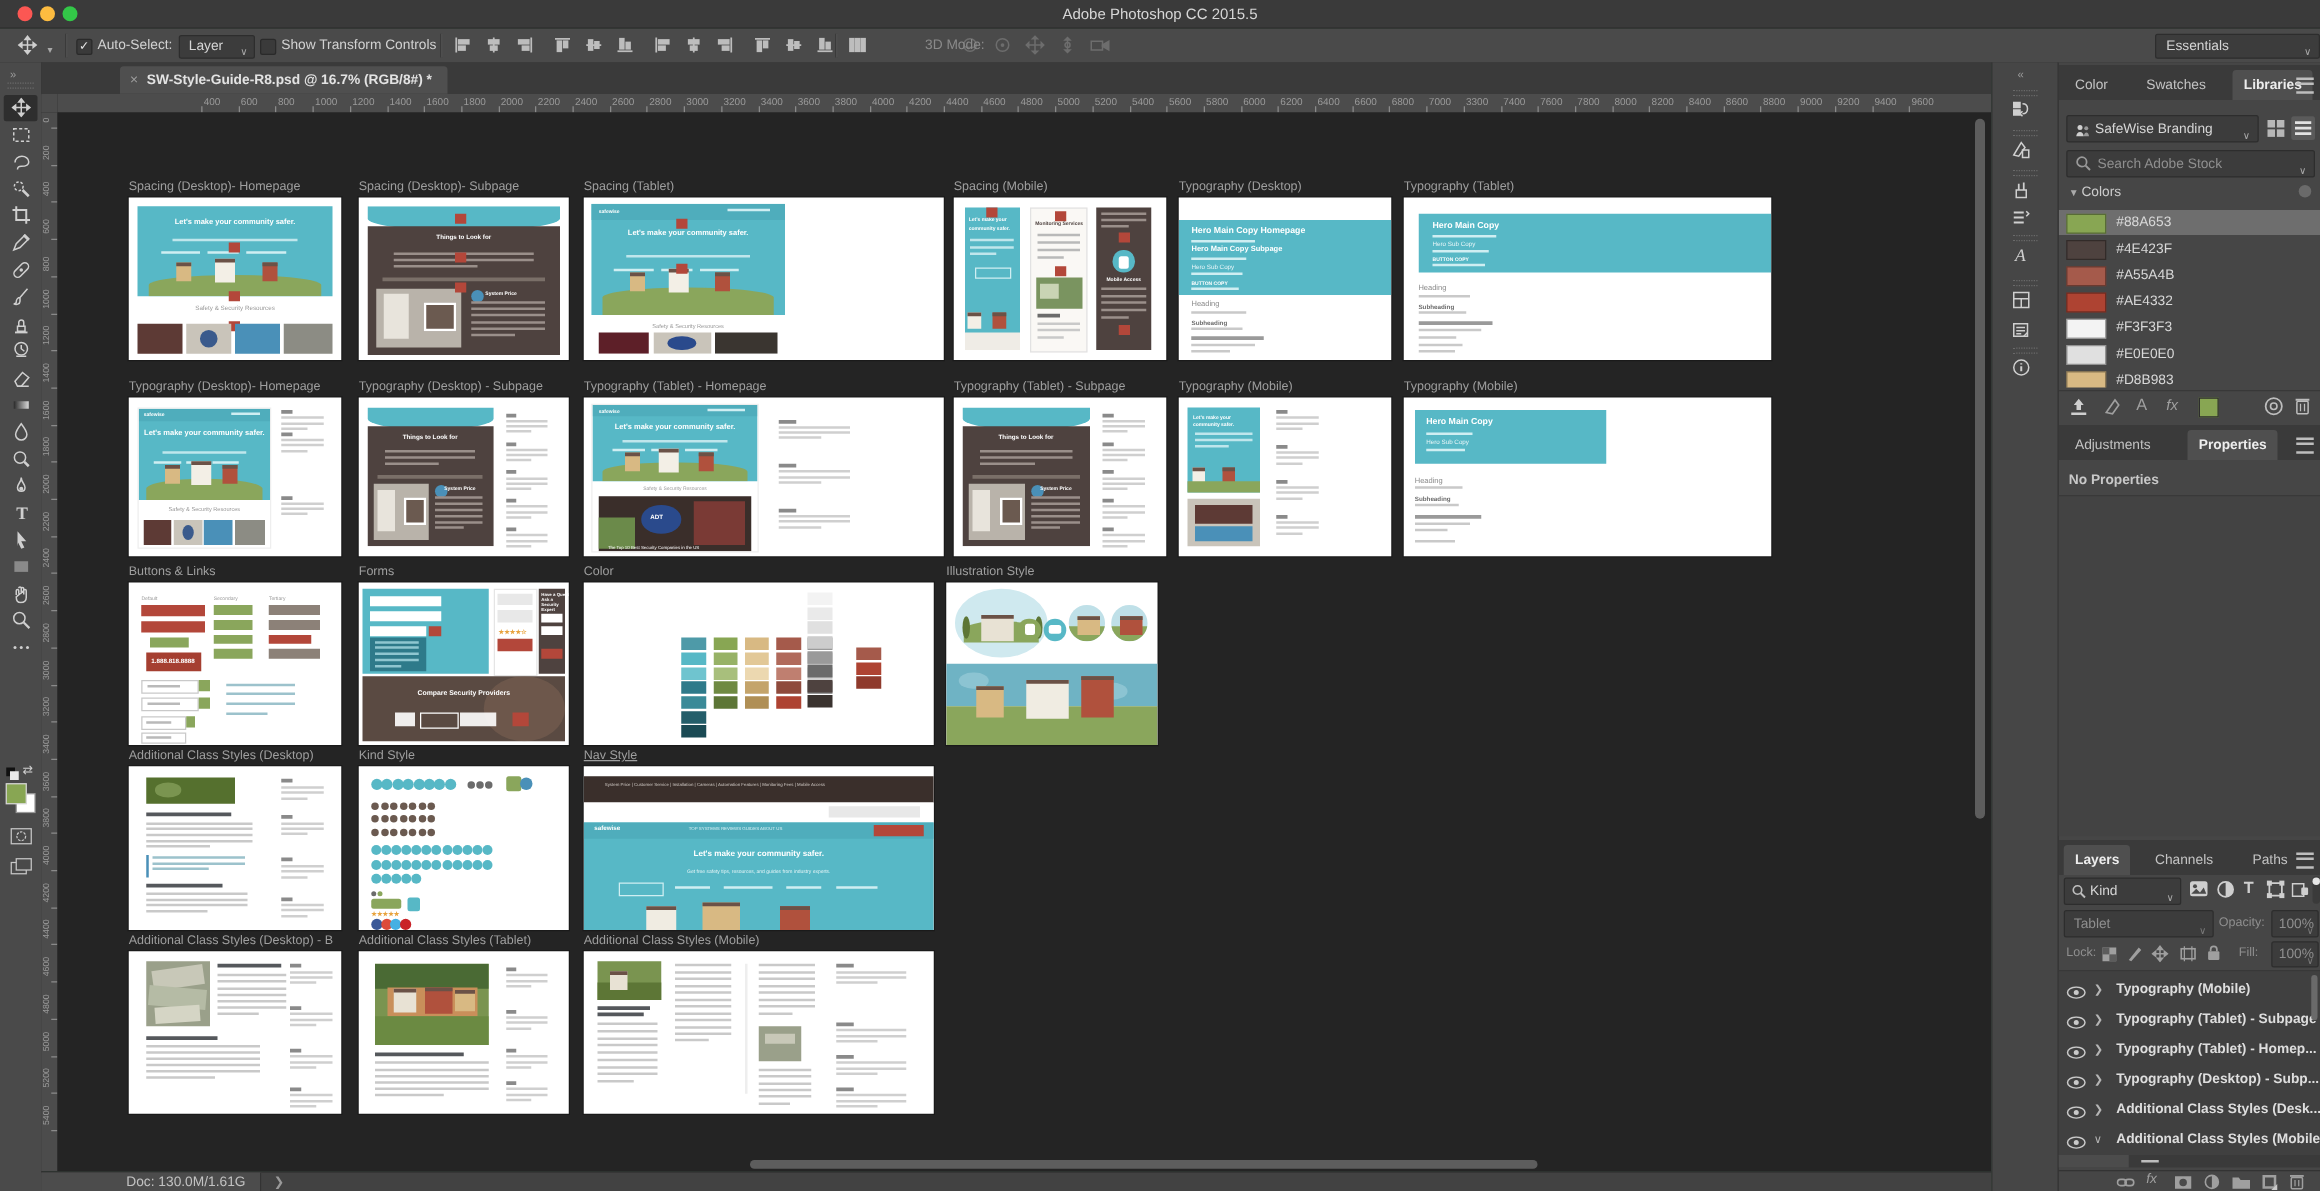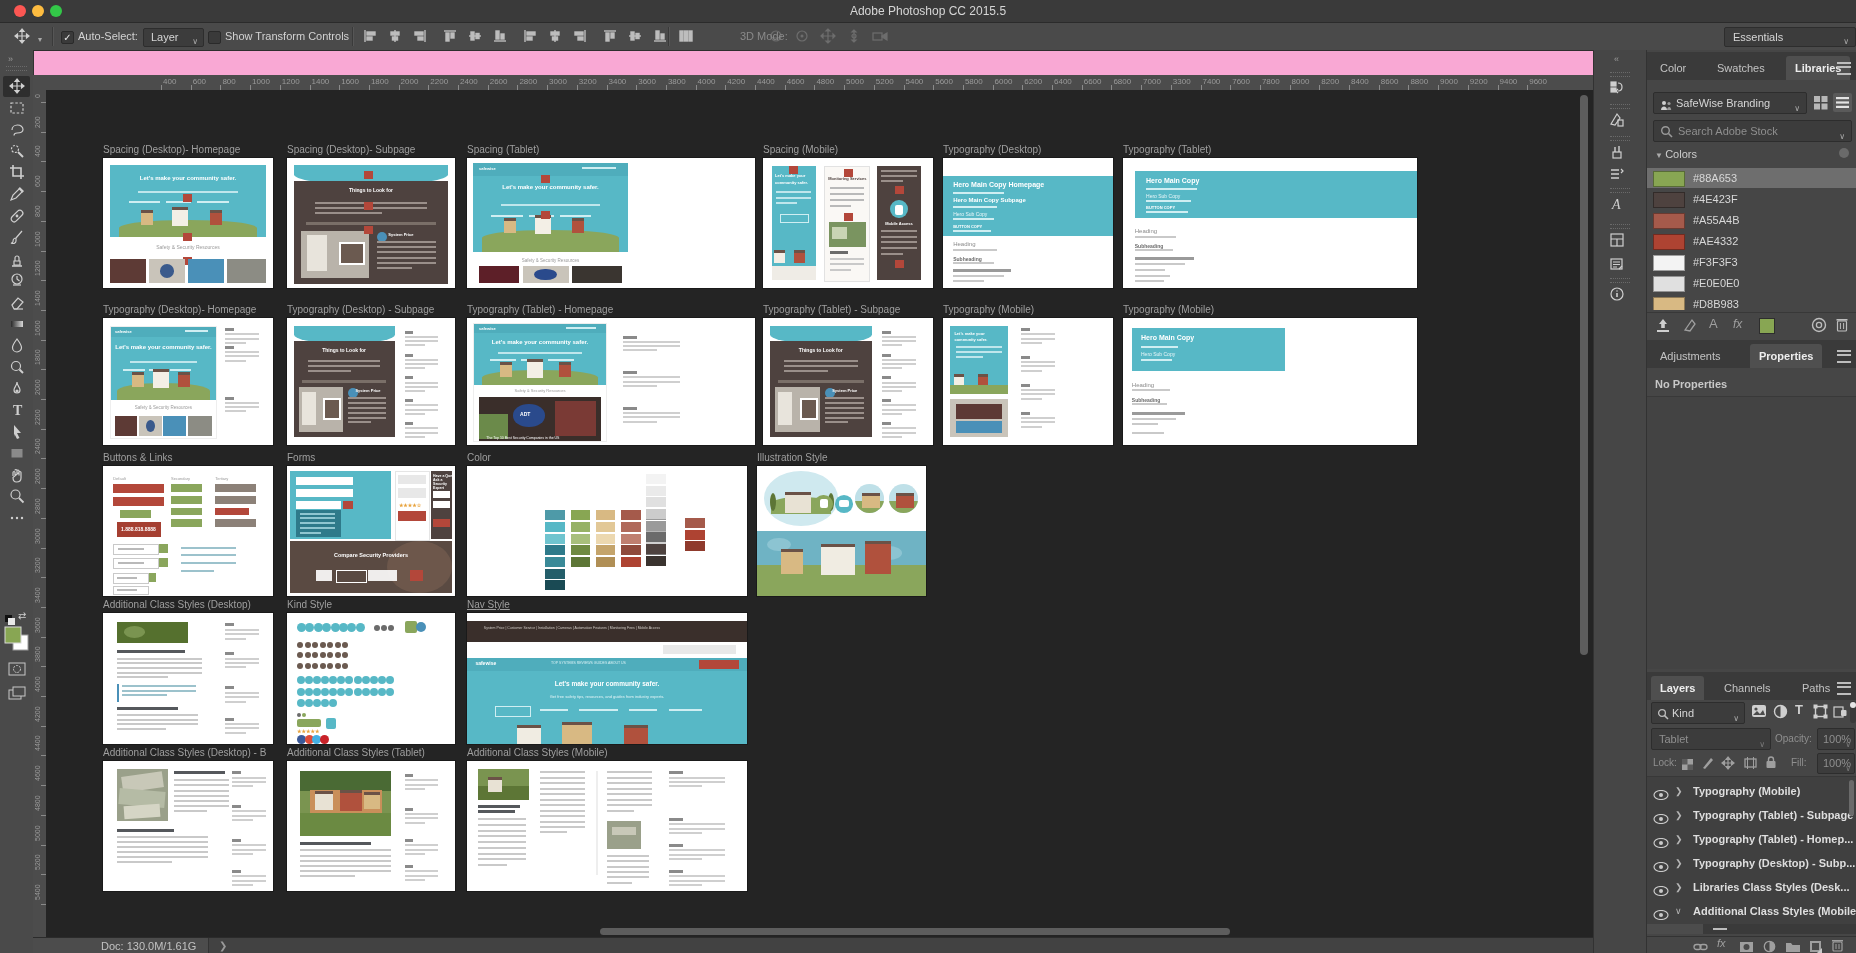--- a/index.html
+++ b/index.html
@@ -1,17 +1,17 @@
 <!DOCTYPE html>
 <html><head>
 <meta charset="utf-8">
 <style>
   html,body{margin:0;padding:0;background:#1e1e1e;}
   #app{position:relative;width:1856px;height:953px;overflow:hidden;
-       font-family:"Liberation Sans",sans-serif;background:#f9a8d4;
+       font-family:"Liberation Sans",sans-serif;background:#15803d;
        -webkit-font-smoothing:antialiased;}
   .abs{position:absolute;}
   
   #titlebar{left:0;top:0;width:1856px;height:22px;background:#3a3a3a;border-bottom:1px solid #2b2b2b;}
   .tlight{width:12px;height:12px;border-radius:50%;top:5px;}
   #wintitle{left:0;top:0;width:100%;text-align:center;line-height:22px;font-size:12px;color:#d6d6d6;}
   #optionsbar{left:0;top:23px;width:1856px;height:27px;background:#4a4a4a;border-bottom:1px solid #2e2e2e;}
   .obtext{font-size:11px;color:#d2d2d2;line-height:27px;}
   .obtext.dim{color:#8a8a8a;}
   .vsep{width:1px;height:19px;top:4px;background:#3a3a3a;border-right:1px solid #565656;}
@@ -394,20 +394,25 @@
         </svg>
     </div>
     <div class="abs" style="left:8px;top:636px;">
       <svg width="18" height="15">
           <rect x="1" y="4" width="12" height="9" fill="none" stroke="#c7c7c7"></rect>
           <rect x="5" y="1" width="12" height="9" fill="#4a4a4a" stroke="#c7c7c7"></rect>
         </svg>
     </div>
   </div>
 
+  <div class="abs" id="tabbar">
+    <div class="abs" id="doctab">
+      <span style="color:#9e9e9e;font-weight:normal;margin-right:7px;">×</span><span>SW-Style-Guide-R8.psd @ 16.7% (RGB/8#) *</span>
+    </div>
+  </div>
   <div class="abs" id="rcorner"></div>
   <div class="abs" id="hruler">
       <span class="abs rtick" style="left:117px;top:2px;">400</span>
       <span class="abs" style="left:115px;top:10px;width:1px;height:5px;background:#8a8a8a;"></span>
       <span class="abs rtick" style="left:146.7px;top:2px;">600</span>
       <span class="abs" style="left:144.7px;top:10px;width:1px;height:5px;background:#8a8a8a;"></span>
       <span class="abs rtick" style="left:176.4px;top:2px;">800</span>
       <span class="abs" style="left:174.4px;top:10px;width:1px;height:5px;background:#8a8a8a;"></span>
       <span class="abs rtick" style="left:206.1px;top:2px;">1000</span>
       <span class="abs" style="left:204.1px;top:10px;width:1px;height:5px;background:#8a8a8a;"></span>
@@ -1662,21 +1667,21 @@
             </svg></span>
     <span class="abs chev">❯</span>
     <span class="abs lname">Typography (Desktop) - Subp...</span>
         </div>
         <div class="abs lrow" style="top:98px;">
     <span class="abs" style="left:6px;top:7px;"><svg width="16" height="10">
               <ellipse cx="8" cy="5" rx="7" ry="4.5" fill="none" stroke="#c9c9c9" stroke-width="1.2"></ellipse>
               <circle cx="8" cy="5" r="2" fill="#c9c9c9"></circle>
             </svg></span>
     <span class="abs chev">❯</span>
-    <span class="abs lname">Libraries Class Styles (Desk...</span>
+    <span class="abs lname">Additional Class Styles (Desk...</span>
         </div>
         <div class="abs lrow" style="top:122px;">
     <span class="abs" style="left:6px;top:7px;"><svg width="16" height="10">
               <ellipse cx="8" cy="5" rx="7" ry="4.5" fill="none" stroke="#c9c9c9" stroke-width="1.2"></ellipse>
               <circle cx="8" cy="5" r="2" fill="#c9c9c9"></circle>
             </svg></span>
     <span class="abs chev">∨</span>
     <span class="abs lname">Additional Class Styles (Mobile)</span>
         </div>
       </div>

